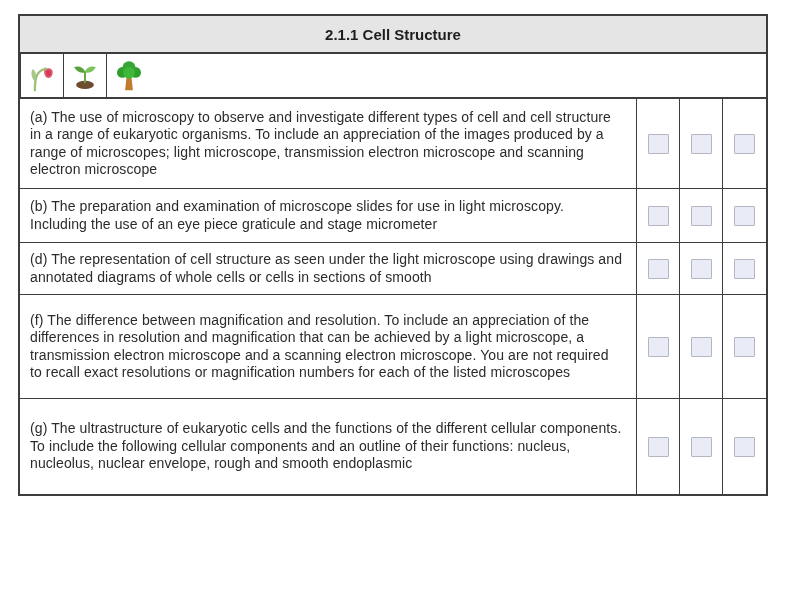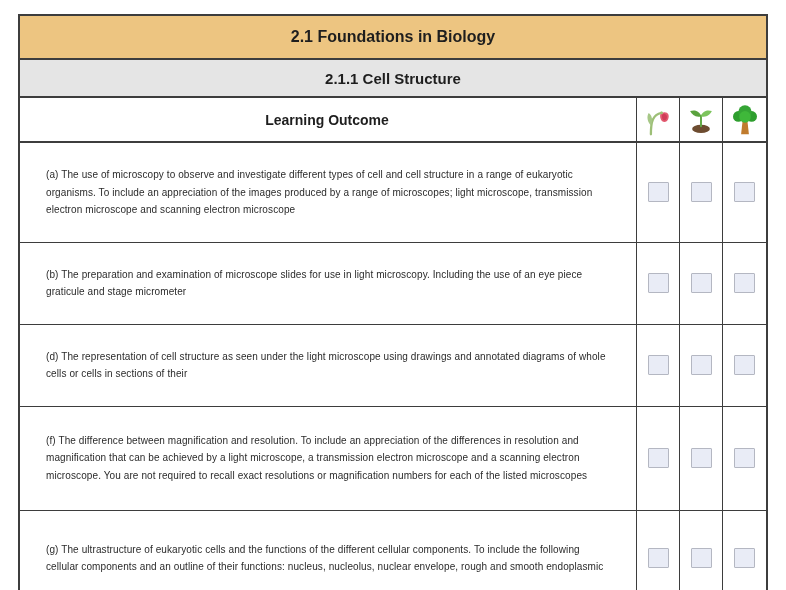--- a/index.html
+++ b/index.html
@@ -75,22 +75,22 @@
   }
   .side-cell {
     width: 43px;
     border-left: 1.8px solid #3d3d3d;
     display: flex;
     align-items: center;
     justify-content: center;
   }
   .side-cell.last { width: 44px; }
   .lo-row p {
-    margin: 16px;
-    font-size: 10px;
+    margin: 0;
+    font-size: 14px;
     line-height: 17.5px;
     letter-spacing: 0.1px;
     color: #2b2b2b;
   }
   .checkbox {
     width: 19px;
     height: 18px;
     background: #e9ecf6;
     border: 1px solid #b4b7c2;
     border-radius: 1px;
@@ -98,32 +98,26 @@
     cursor: pointer;
   }
   .icon { width: 30px; height: 32px; display: block; }
 </style>
 </head>
 <body>
 
 <div class="page">
   <div class="tbl">
 
-    <div class="band band-tan">
-      <span>2.1 Foundations in Biology</span>
-    </div>
 
     <div class="band band-gray">
       <span>2.1.1 Cell Structure</span>
     </div>
 
     <div class="row head-row">
-      <div class="cell lo-cell">
-        <span>Learning Outcome</span>
-      </div>
       <div class="cell side-cell">
         <span>
           <svg class="icon" viewBox="0 0 32 36">
             <path d="M8 34 C8 20 10 12 20 10" stroke="#9dbf77" stroke-width="2.6" fill="none" stroke-linecap="round"></path>
             <path d="M8 24 C4 20 3 14 5.5 10 C9.5 12.5 10.5 19 8 24 Z" fill="#a6c786"></path>
             <path d="M20 10 C26.5 7.5 29.5 12 27.5 17 C26 21.5 20.5 21.5 19 17 C18 13.8 18 11 20 10 Z" fill="#e25b70"></path>
             <path d="M21.5 11 C25 10.2 26.8 13.2 25.8 16.4 C24.8 19.2 21.6 19 20.8 16.2 C20.2 14 20.3 11.6 21.5 11 Z" fill="#d13c58"></path>
             <circle cx="20" cy="10" r="1.6" fill="#9dbf77"></circle>
           </svg>
         </span>
@@ -177,21 +171,21 @@
           <span class="checkbox"></span>
         </div>
       <div class="cell side-cell last">
           <span class="checkbox"></span>
         </div>
     </div>
 
 
     <div class="row lo-row" style="min-height:52px">
       <div class="cell lo-cell">
-          <p>(d) The representation of cell structure as seen under the light microscope using drawings and annotated diagrams of whole cells or cells in sections of their</p>
+          <p>(d) The representation of cell structure as seen under the light microscope using drawings and annotated diagrams of whole cells or cells in sections of smooth</p>
         </div>
       <div class="cell side-cell">
           <span class="checkbox"></span>
         </div>
       <div class="cell side-cell">
           <span class="checkbox"></span>
         </div>
       <div class="cell side-cell last">
           <span class="checkbox"></span>
         </div>

